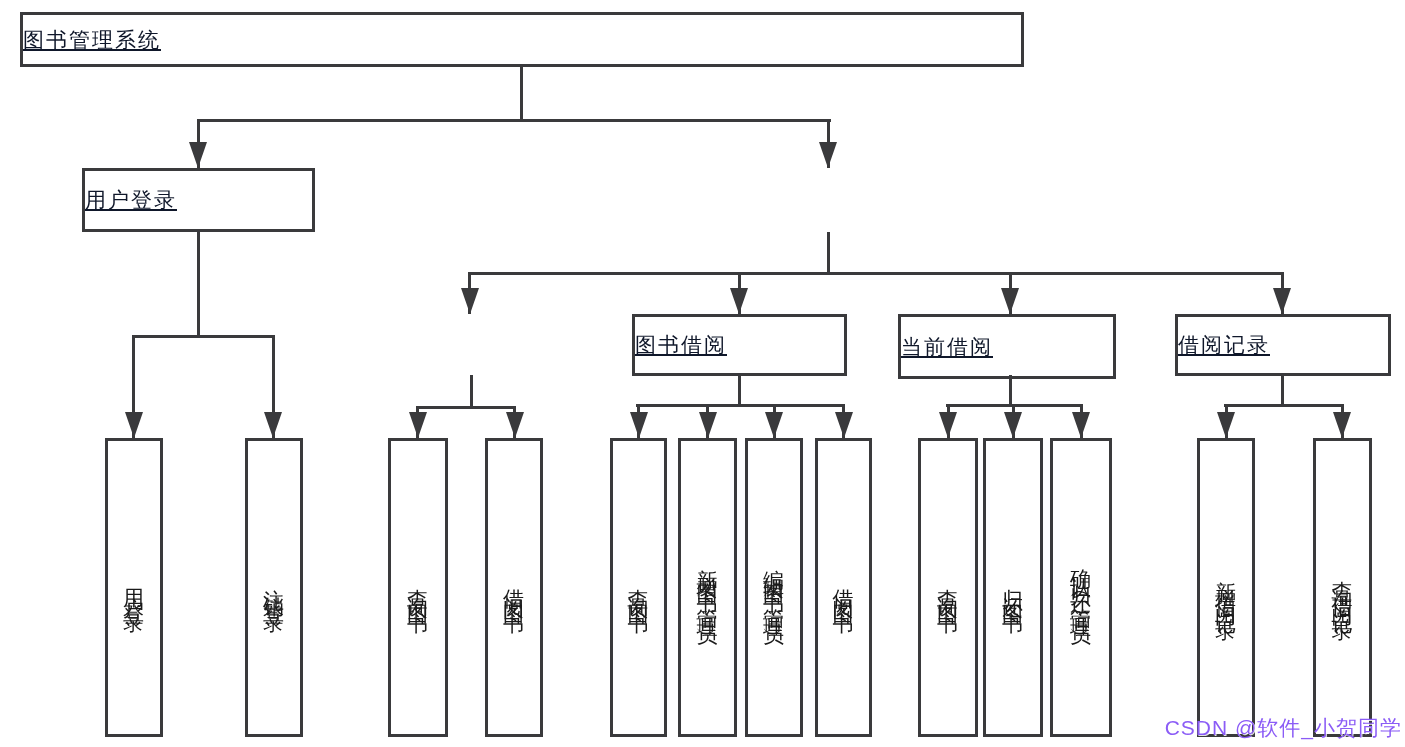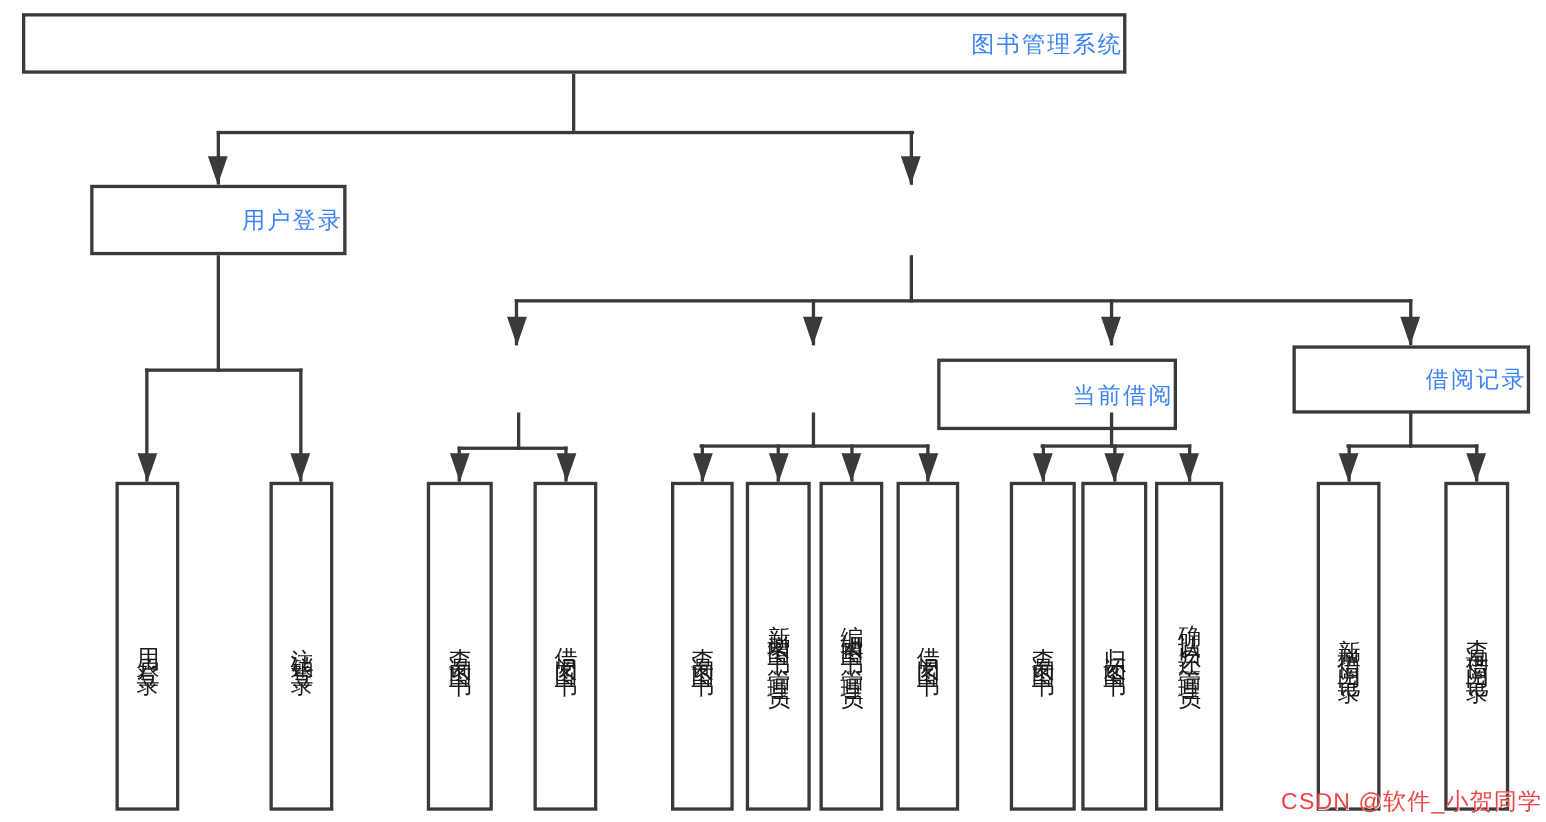--- a/index.html
+++ b/index.html
@@ -3,43 +3,43 @@
 <meta charset="utf-8">
 <style>
   html,body{margin:0;padding:0;background:#ffffff;}
   .canvas{
     position:relative;width:1405px;height:747px;background:#ffffff;
     font-family:"Liberation Sans","DejaVu Sans",sans-serif;
     color:#1a1a1a;overflow:hidden;
   }
   .box{
     position:absolute;box-sizing:border-box;border:3px solid #3a3a3c;background:#ffffff;
-    display:flex;align-items:center;justify-content:flex-end;
-    font-size:21px;letter-spacing:2px;color:#3b82f6;
+    display:flex;align-items:center;justify-content:flex-start;
+    font-size:21px;letter-spacing:2px;color:#0f172a;text-decoration:underline;
   }
   .vbox{
     position:absolute;box-sizing:border-box;border:3px solid #3a3a3c;background:#ffffff;
     top:438px;height:299px;
     display:flex;align-items:center;justify-content:center;
     font-size:21px;color:#1a1a1a;
   }
   .vtext{
     writing-mode:vertical-rl;text-orientation:mixed;
     letter-spacing:8px;line-height:1;white-space:nowrap;
   }
   .vline{position:absolute;width:3px;background:#3a3a3c;}
   .hline{position:absolute;height:3px;background:#3a3a3c;}
   .arrow{
     position:absolute;width:0;height:0;
     border-left:9px solid transparent;border-right:9px solid transparent;
     border-top:26px solid #3a3a3c;
   }
   .watermark{
     position:absolute;right:3px;top:714px;z-index:5;
-    font-size:21px;letter-spacing:1px;color:#ef4444;white-space:nowrap;
+    font-size:21px;letter-spacing:1px;color:#8b5cf6;white-space:nowrap;
     text-shadow:1px 1px 0 rgba(255,255,255,.85);
   }
 </style>
 </head>
 <body>
 
 <div class="canvas">
 
   <div class="box" style="left:20px;top:12px;width:1004px;height:55px;">
     <span>图书管理系统</span>
@@ -67,21 +67,24 @@
   <div class="hline" style="left:468px;top:272px;width:816px;"></div>
   <div class="vline" style="left:468px;top:272px;height:42px;"></div>
   <div class="vline" style="left:738px;top:272px;height:42px;"></div>
   <div class="vline" style="left:1009px;top:272px;height:42px;"></div>
   <div class="vline" style="left:1281px;top:272px;height:42px;"></div>
   <div class="arrow" style="left:461px;top:288px;"></div>
   <div class="arrow" style="left:730px;top:288px;"></div>
   <div class="arrow" style="left:1001px;top:288px;"></div>
   <div class="arrow" style="left:1273px;top:288px;"></div>
 
-  <div class="box" style="left:852px;top:314px;width:218px;height:65px;margin-top:12px;">
+  <div class="box" style="left:632px;top:314px;width:215px;height:62px;">
+    <span>图书借阅</span>
+  </div>
+  <div class="box" style="left:898px;top:314px;width:218px;height:65px;">
     <span>当前借阅</span>
   </div>
   <div class="box" style="left:1175px;top:314px;width:216px;height:62px;">
     <span>借阅记录</span>
   </div>
 
   <div class="vline" style="left:470px;top:375px;height:34px;"></div>
   <div class="hline" style="left:416px;top:406px;width:100px;"></div>
   <div class="vline" style="left:416px;top:406px;height:32px;"></div>
   <div class="vline" style="left:513px;top:406px;height:32px;"></div>

